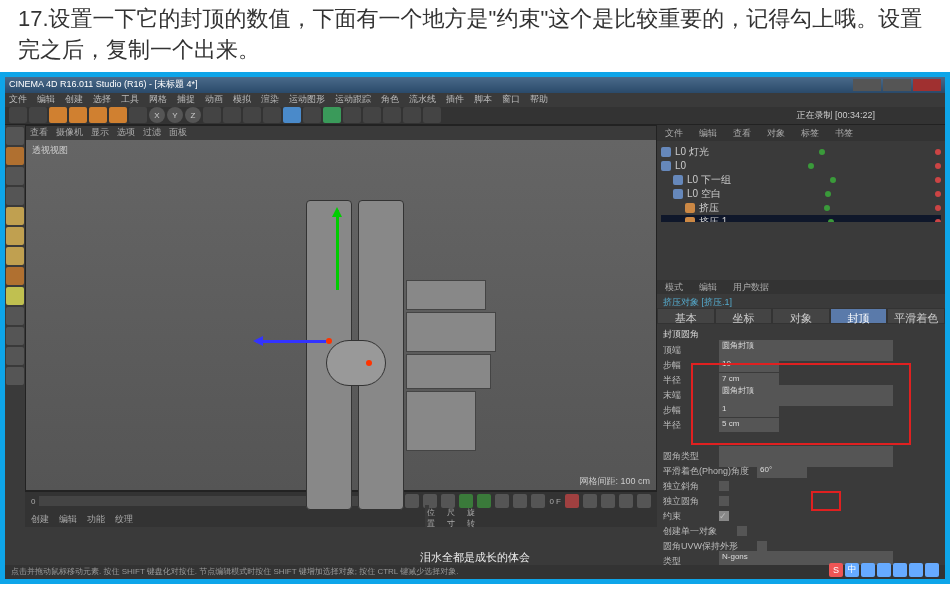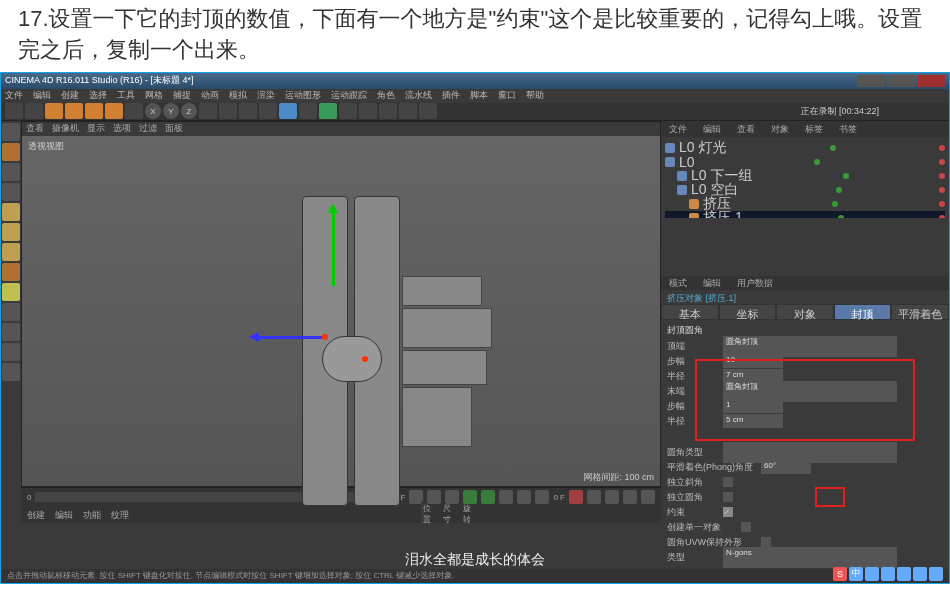--- a/index.html
+++ b/index.html
@@ -1,18 +1,18 @@
 <!DOCTYPE html>
 <html><head>
 <meta charset="utf-8">
 <style>
 *{margin:0;padding:0;box-sizing:border-box;font-family:"Microsoft YaHei",sans-serif}
 body{width:950px;height:600px;background:#fff;overflow:hidden}
 .instruction{padding:4px 18px 6px;font-size:22px;color:#333;line-height:1.4}
-.app{position:relative;width:950px;height:512px;background:#3a3a3a;border:1px solid #0ea5e9}
+.app{position:relative;width:950px;height:512px;background:#3a3a3a;border:5px solid #0ea5e9}
 .titlebar{height:16px;background:linear-gradient(#4a6a8a,#2a4a6a);display:flex;align-items:center;padding:0 4px;font-size:9px;color:#fff}
 .titlebar .btns{margin-left:auto;display:flex;gap:2px}
 .titlebar .btns span{width:28px;height:12px;background:#555;display:inline-block}
 .titlebar .btns span:last-child{background:#a03030}
 .menubar{height:14px;background:#3a3a3a;display:flex;align-items:center;padding:0 4px;gap:10px;font-size:9px;color:#bbb}
 .topstrip{height:18px;background:#333;display:flex;align-items:center;padding:0 4px;gap:2px;border-bottom:1px solid #222}
 .topstrip .ico{width:18px;height:16px;background:#444;border-radius:2px}
 .topstrip .orange{background:#d08030}
 .topstrip .axis{background:#555;color:#ccc;font-size:8px;display:flex;align-items:center;justify-content:center;border-radius:50%;width:16px;height:16px}
 .topstrip .rec{position:absolute;right:70px;top:32px;font-size:9px;color:#ccc}
@@ -35,21 +35,21 @@
 .axis-x:before{content:"";position:absolute;left:-8px;top:-4px;border:5px solid transparent;border-right:10px solid #33f}
 .dot-r{position:absolute;width:6px;height:6px;background:#f30;border-radius:50%}
 .vp-footer{position:absolute;bottom:2px;right:6px;font-size:9px;color:#ccc}
 .timeline{height:20px;background:#333;display:flex;align-items:center;padding:0 6px;gap:4px;font-size:8px;color:#aaa;border-top:1px solid #222}
 .timeline .track{flex:1;height:10px;background:#444}
 .timeline .btn{width:14px;height:14px;background:#555;border-radius:2px}
 .timeline .btn.g{background:#3a7a3a}
 .rpanel{width:288px;background:#383838;display:flex;flex-direction:column}
 .rtabs{height:16px;background:#333;display:flex;font-size:9px;color:#aaa}
 .rtabs span{padding:2px 8px}
-.obj-tree{height:150px;background:#3a3a3a;padding:4px;font-size:14px;color:#ccc;overflow:hidden}
+.obj-tree{height:150px;background:#3a3a3a;padding:4px;font-size:10px;color:#ccc;overflow:hidden}
 .tree-row{display:flex;align-items:center;height:14px;gap:4px}
 .tree-ico{width:10px;height:10px;background:#6688bb;border-radius:2px}
 .tree-ico.o{background:#cc8844}
 .tree-dot{width:6px;height:6px;background:#3a9a3a;border-radius:50%;margin-left:auto}
 .tree-dot.r{background:#cc4444}
 .mid-gap{height:110px;background:#3a3a3a}
 .attr-tabs{height:14px;background:#333;display:flex;font-size:9px;color:#aaa}
 .attr-tabs span{padding:1px 8px}
 .attr-head{height:14px;background:#3a3a3a;font-size:9px;color:#5ac;padding:2px 6px}
 .attr-subtabs{height:16px;display:flex;font-size:11px}
@@ -61,21 +61,21 @@
 .attr-field{height:14px;background:#555;flex:1;padding:0 3px;color:#ddd;font-size:8px;line-height:11px}
 .attr-dd{height:21px;background:#555;width:174px;padding:0 3px;color:#ddd;font-size:8px;line-height:11px}
 .redbox{border:2px solid #e02020}
 .redbox1{position:absolute;right:34px;top:286px;width:220px;height:82px;pointer-events:none}
 .redbox2{position:absolute;right:104px;top:414px;width:30px;height:20px;pointer-events:none}
 .chk{width:10px;height:10px;background:#555;display:inline-block}
 .chk.on{background:#888}
 .coords{position:absolute;bottom:18px;left:400px;right:292px;height:50px;background:#3a3a3a;font-size:8px;color:#aaa;padding:2px}
 .coords-tabs{display:flex;gap:12px;height:12px}
 .status{position:absolute;bottom:0;left:0;right:0;height:14px;background:#333;font-size:8px;color:#999;padding:1px 6px}
-.caption{position:absolute;bottom:14px;left:50%;transform:translateX(-50%);font-size:14px;color:#eee}
+.caption{position:absolute;bottom:14px;left:50%;transform:translateX(-50%);font-size:11px;color:#eee}
 .ime{position:absolute;bottom:2px;right:6px;display:flex;gap:2px}
 .ime span{width:14px;height:14px;background:#6af;font-size:9px;display:flex;align-items:center;justify-content:center;color:#fff;border-radius:2px}
 .ime span:first-child{background:#e55}
 </style>
 </head>
 <body>
 
 <div class="instruction">17.设置一下它的封顶的数值，下面有一个地方是"约束"这个是比较重要的，记得勾上哦。设置完之后，复制一个出来。</div>
 
 <div class="app">

